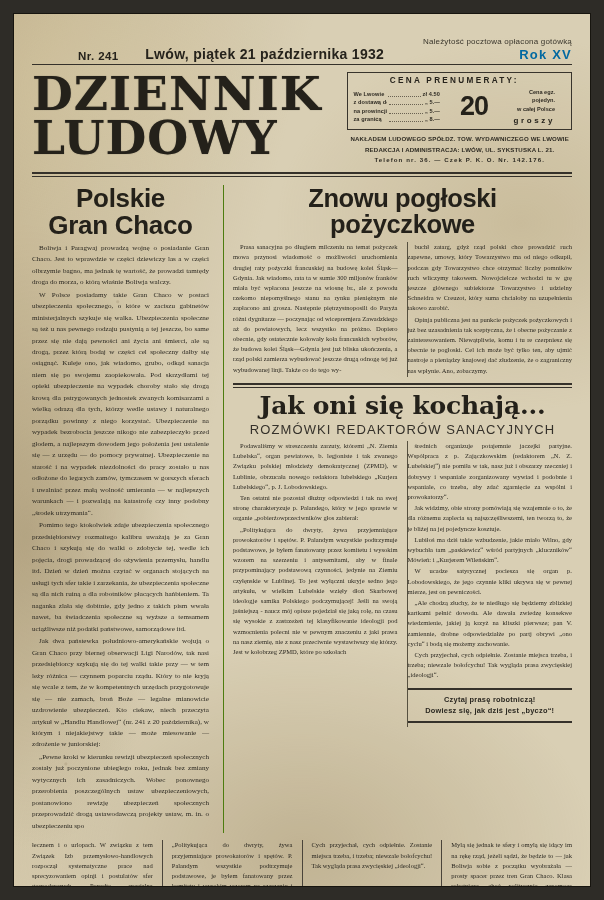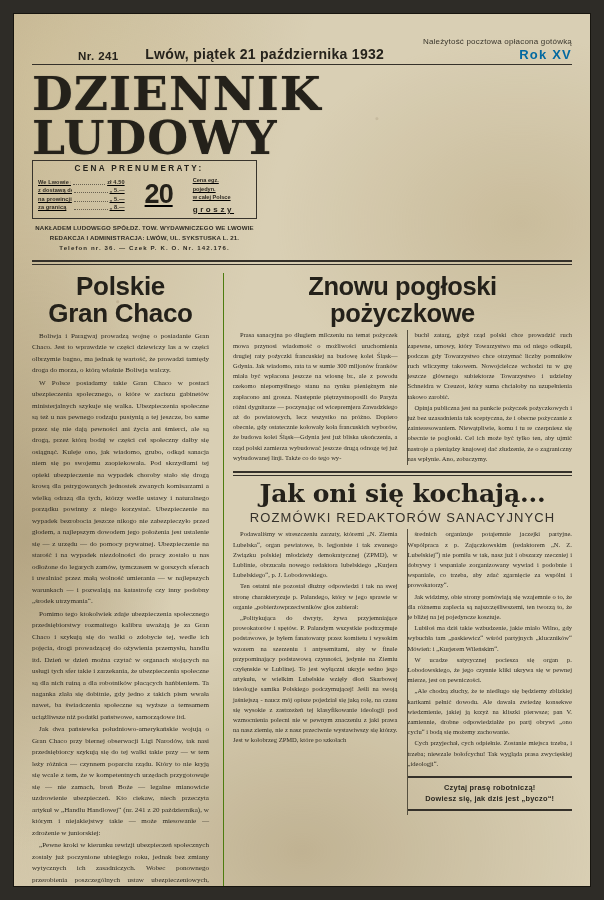--- a/index.html
+++ b/index.html
@@ -37,48 +37,48 @@
   
   .topline{display:flex;align-items:flex-end;justify-content:space-between;height:32px;}
   .issue{font-family:"Liberation Sans",sans-serif;font-weight:bold;font-size:11.5px;letter-spacing:.4px;color:#26231c;margin-left:46px;}
   .place{font-family:"Liberation Sans",sans-serif;font-weight:bold;font-size:14px;letter-spacing:.3px;color:#26231c;position:relative;left:-6px;}
   .postbox{text-align:right;}
   .postnote{font-family:"Liberation Sans",sans-serif;font-size:8px;letter-spacing:.2px;color:#3a362c;white-space:nowrap;}
   .year{font-family:"Liberation Sans",sans-serif;font-weight:bold;font-size:13px;letter-spacing:1.2px;color:#0369a1;margin-top:1px;}
   .rule-top{border-bottom:1.6px solid #35312a;margin-top:2px;}
 
   
-  .masthead{display:flex;justify-content:space-between;margin-top:7px;flex-direction:column;}
+  .masthead{display:flex;justify-content:space-between;margin-top:7px;}
   .mast-left{width:316px;}
   .logo{
     font-family:"DejaVu Serif",serif;font-weight:bold;
     font-size:47px;line-height:.94;letter-spacing:1px;color:#24211a;
     text-shadow:0 0 1px rgba(36,33,26,.5);
   }
   .organ{
     font-family:"Liberation Sans",sans-serif;font-weight:bold;
     font-size:9.2px;letter-spacing:1.05px;color:#2b2820;margin-top:3px;
   }
 
   .mast-right{width:225px;}
   .pricebox{border:1.4px solid #38342c;padding:3px 16px 4px 5px;}
   .price-title{
     font-family:"Liberation Sans",sans-serif;font-weight:bold;font-size:8.2px;
     letter-spacing:2.3px;text-align:center;color:#26231c;margin-bottom:3px;
   }
-  .price-body{display:flex;align-items:center;gap:20px;text-decoration:underline;}
+  .price-body{display:flex;align-items:center;gap:20px;}
   .price-rows{flex:1;}
   .prow{display:flex;font-family:"Liberation Sans",sans-serif;font-size:5.6px;
         font-weight:bold;color:#2f2b23;line-height:1.52;letter-spacing:.1px;}
   .prow .lab{flex:1;white-space:nowrap;overflow:hidden;}
   .prow .dots{flex:1;border-bottom:1px dotted #6a6252;margin:0 2px 1.5px 2px;}
   .prow .amt{white-space:nowrap;}
   .big20{font-family:"Liberation Sans",sans-serif;font-weight:bold;font-size:27px;
          line-height:1;color:#24211a;letter-spacing:-1px;}
-  .price-right{text-align:left;}
+  .price-right{text-align:right;}
   .pr1{font-family:"Liberation Sans",sans-serif;font-weight:bold;font-size:5.6px;color:#2f2b23;line-height:1.5;}
   .grosze{font-family:"Liberation Sans",sans-serif;font-weight:bold;font-size:8px;letter-spacing:2.6px;color:#26231c;margin-top:3px;}
 
   .imprint{margin-top:4px;}
   .imp{font-family:"Liberation Sans",sans-serif;font-weight:bold;font-size:6.1px;
        letter-spacing:.15px;color:#2d2a22;text-align:center;line-height:1.72;white-space:nowrap;}
   .imp.sp{letter-spacing:1.1px;}
 
   .rule-double{margin-top:6px;border-top:2.4px solid #35312a;border-bottom:1px solid #35312a;height:2px;}
 

